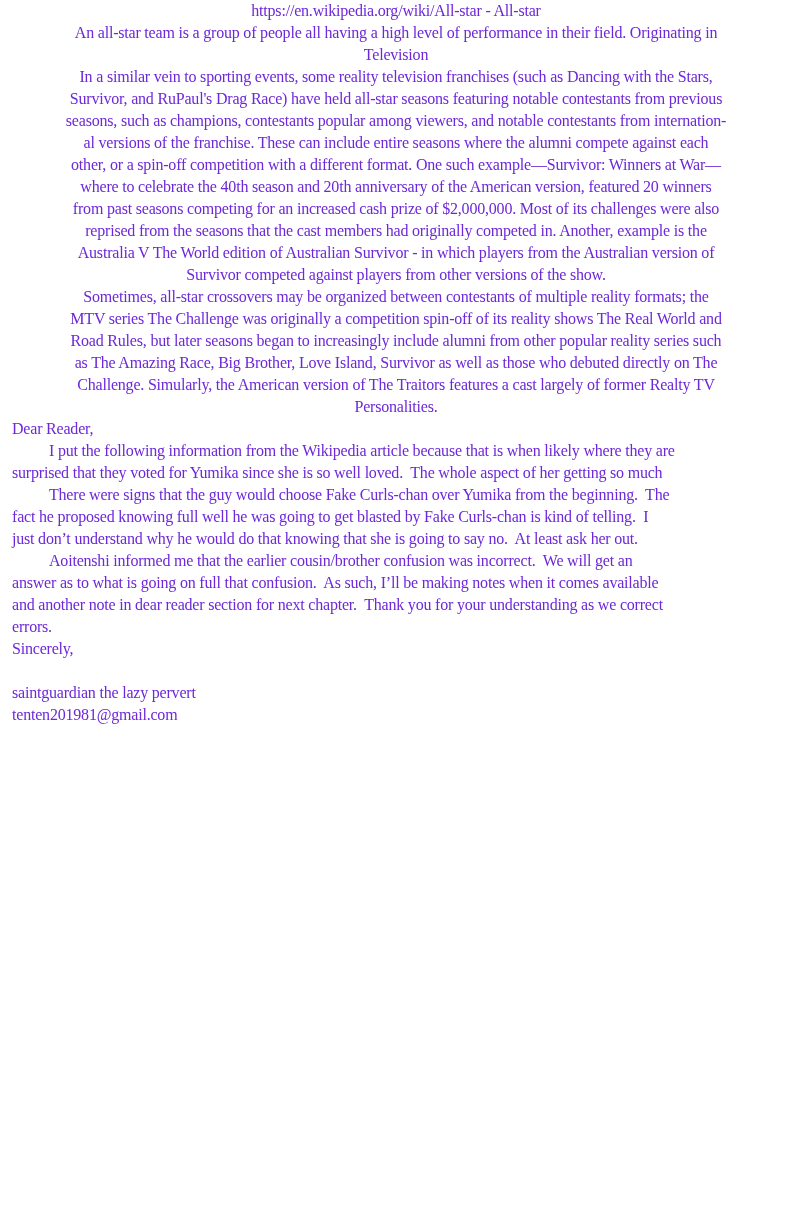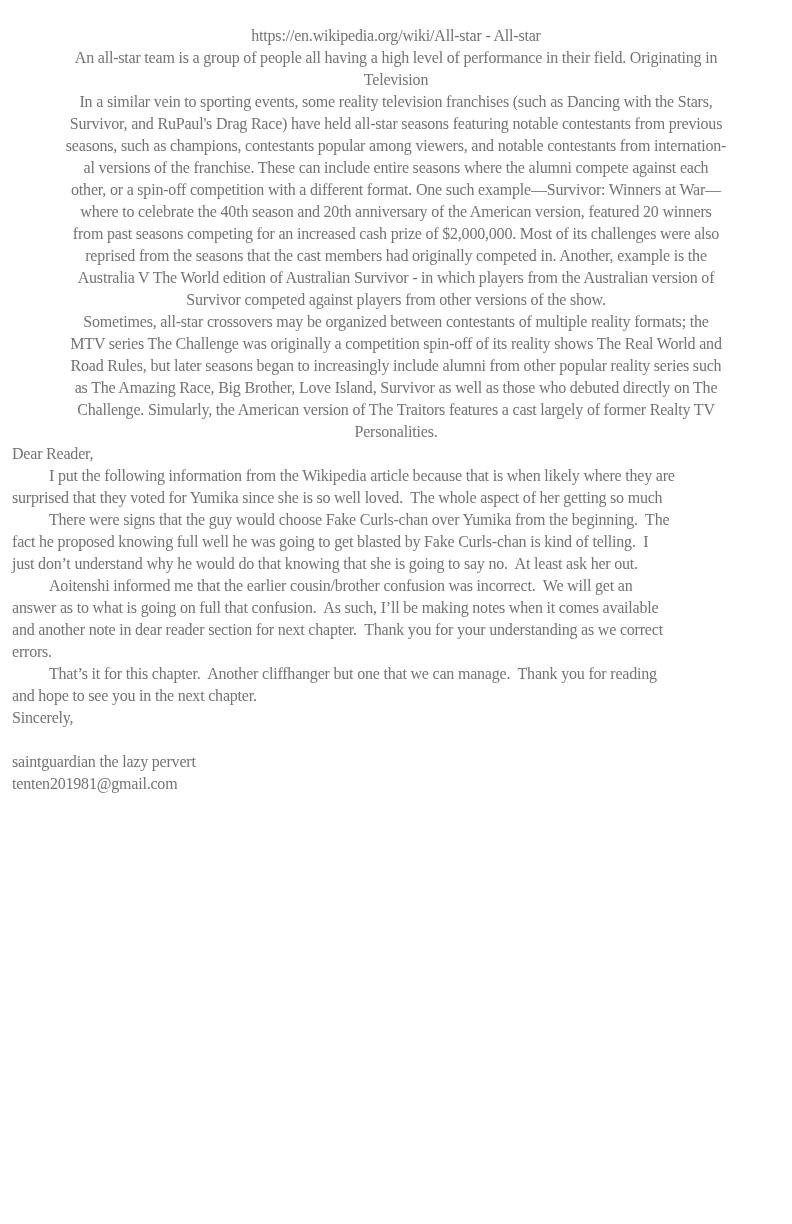--- a/index.html
+++ b/index.html
@@ -5,28 +5,28 @@
   html, body {
     margin: 0;
     padding: 0;
     background: #ffffff;
   }
   .page {
     position: relative;
     width: 792px;
     height: 1224px;
     box-sizing: border-box;
-    padding: 25px 12px 0 12px;
+    padding: 0 12px 0 12px;
     overflow: hidden;
     background: #ffffff;
     font-family: "Liberation Serif", "DejaVu Serif", serif;
     font-size: 16px;
     line-height: 22px;
     letter-spacing: -0.2px;
-    color: #737373;
+    color: #6d28d9;
   }
   .line { white-space: pre; }
   .centered { text-align: center; }
   .leftalign { text-align: left; }
   .block { }
   .indent-first .line:first-child { padding-left: 37px; }
   .sig-block { margin-top: 22px; }
 </style>
 </head>
 <body>
@@ -70,24 +70,20 @@
       <div class="line">just don’t understand why he would do that knowing that she is going to say no.  At least ask her out.</div>
     </div>
 
   <div class="block leftalign indent-first">
       <div class="line">Aoitenshi informed me that the earlier cousin/brother confusion was incorrect.  We will get an</div>
       <div class="line">answer as to what is going on full that confusion.  As such, I’ll be making notes when it comes available</div>
       <div class="line">and another note in dear reader section for next chapter.  Thank you for your understanding as we correct</div>
       <div class="line">errors.</div>
     </div>
 
-  <div class="block leftalign indent-first">
-      <div class="line">That’s it for this chapter.  Another cliffhanger but one that we can manage.  Thank you for reading</div>
-      <div class="line">and hope to see you in the next chapter.</div>
-    </div>
 
   <div class="block leftalign">
     <div class="line">Sincerely,</div>
   </div>
 
   <div class="sig-block leftalign">
     <div class="line">saintguardian the lazy pervert</div>
     <div class="line">tenten201981@gmail.com</div>
   </div>
 

